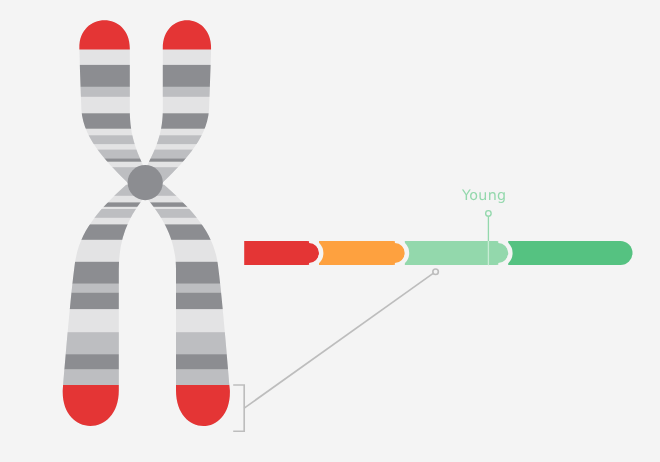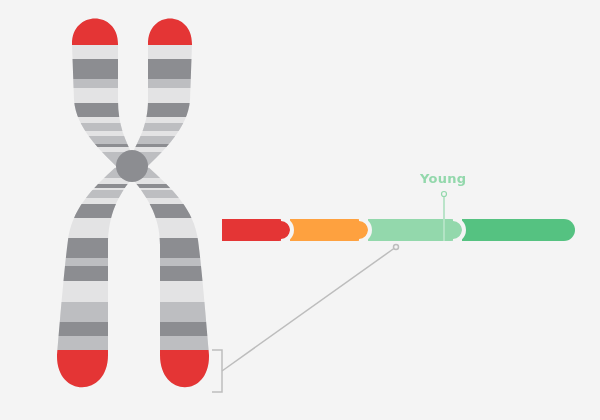--- a/index.html
+++ b/index.html
@@ -1,18 +1,18 @@
 <!DOCTYPE html>
 <html><head>
 <meta charset="utf-8">
 <style>
   html, body { margin:0; padding:0; }
   body { width:600px; height:420px; background:#f4f4f4; overflow:hidden; position:relative; font-family:"DejaVu Sans", sans-serif; }
   #stage { position:absolute; left:0; top:0; width:600px; height:420px; }
-  .label-young { position:absolute; font-weight:bold; font-size:13px; letter-spacing:0.3px;text-align:center; }
+  .label-young { position:absolute; font-weight:normal; font-size:13px; letter-spacing:0.3px;text-align:center; }
 </style>
 </head>
 <body>
 
 <div id="stage">
   <svg width="600" height="420" viewBox="0 0 600 420" xmlns="http://www.w3.org/2000/svg">
     <defs>
 
       <clipPath id="clipUL">
         <path d="M72,44 C72,10 118,10 118,44 L118,100 C118,125 125,140 134,158 L118,168 C100,150 76,128 74,100 Z"></path>

